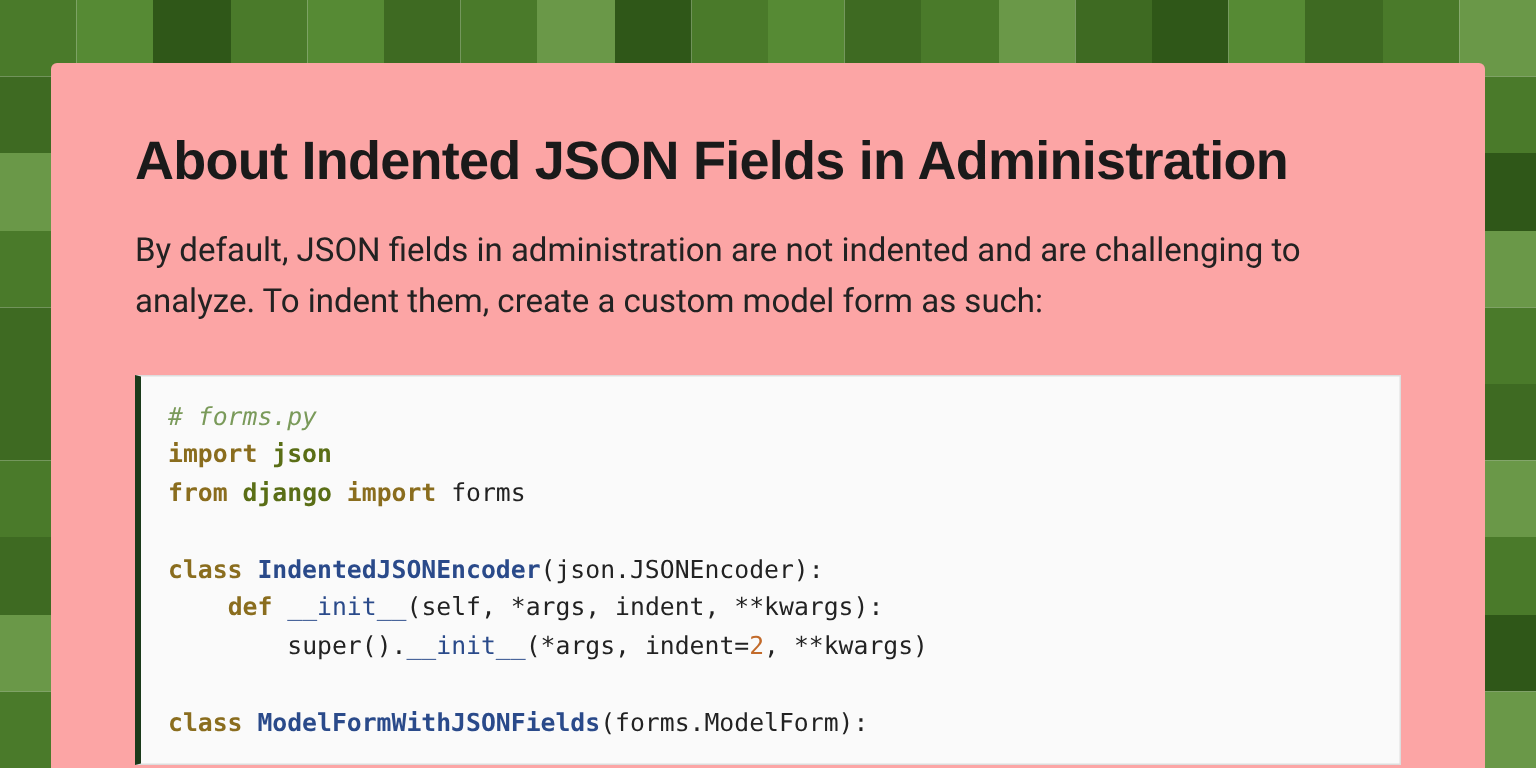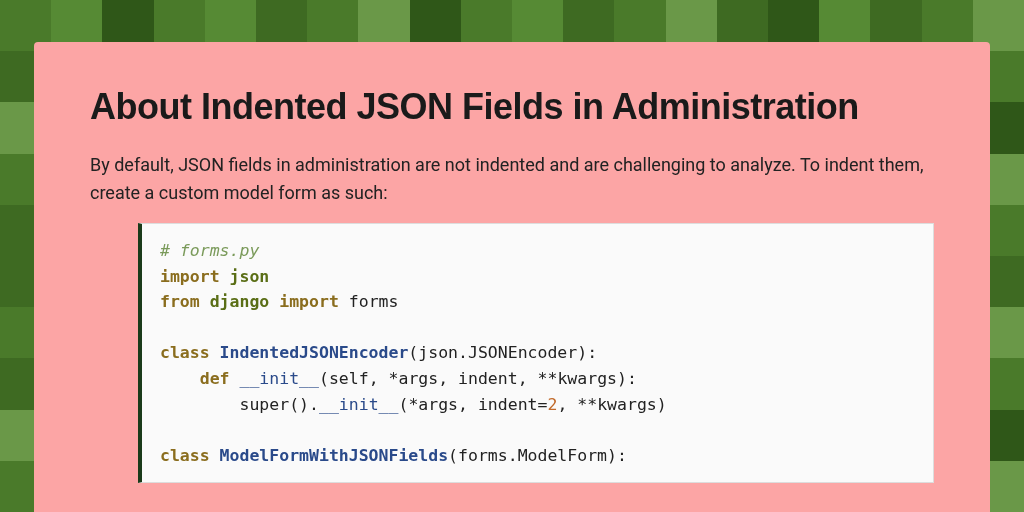--- a/index.html
+++ b/index.html
@@ -32,36 +32,35 @@
   h1 {
     font-family: "Arial Black", "Segoe UI", sans-serif;
     font-weight: 900;
     font-size: 36px;
     line-height: 1.15;
     color: #1a1a1a;
     letter-spacing: -0.5px;
     margin-bottom: 24px;
   }
   .lead {
-    font-size: 18px;
+    font-size: 22px;
     line-height: 1.55;
     color: #222;
-    margin-bottom: 16px;
+    margin-bottom: 30px;
   }
   pre.code {
     border: 1px solid #ddd;
     border-left: 4px solid #1a3a1a;
     background: #fafafa;
     padding: 14px 18px;
     font-family: "Consolas", "Menlo", "DejaVu Sans Mono", monospace;
     font-size: 16.5px;
     line-height: 1.55;
     white-space: pre;
     overflow: hidden;
-    margin-left: 48px;
   }
   .c-cmt  { color: #7a9a5a; font-style: italic; }
   .c-kw   { color: #8a6d1e; font-weight: bold; }
   .c-nm   { color: #5a6e16; font-weight: bold; }
   .c-def  { color: #2a4a8a; font-weight: bold; }
   .c-dund { color: #2a4a8a; }
   .c-num  { color: #c26a2a; }
   .c-txt  { color: #222; }
 </style>
 </head>

